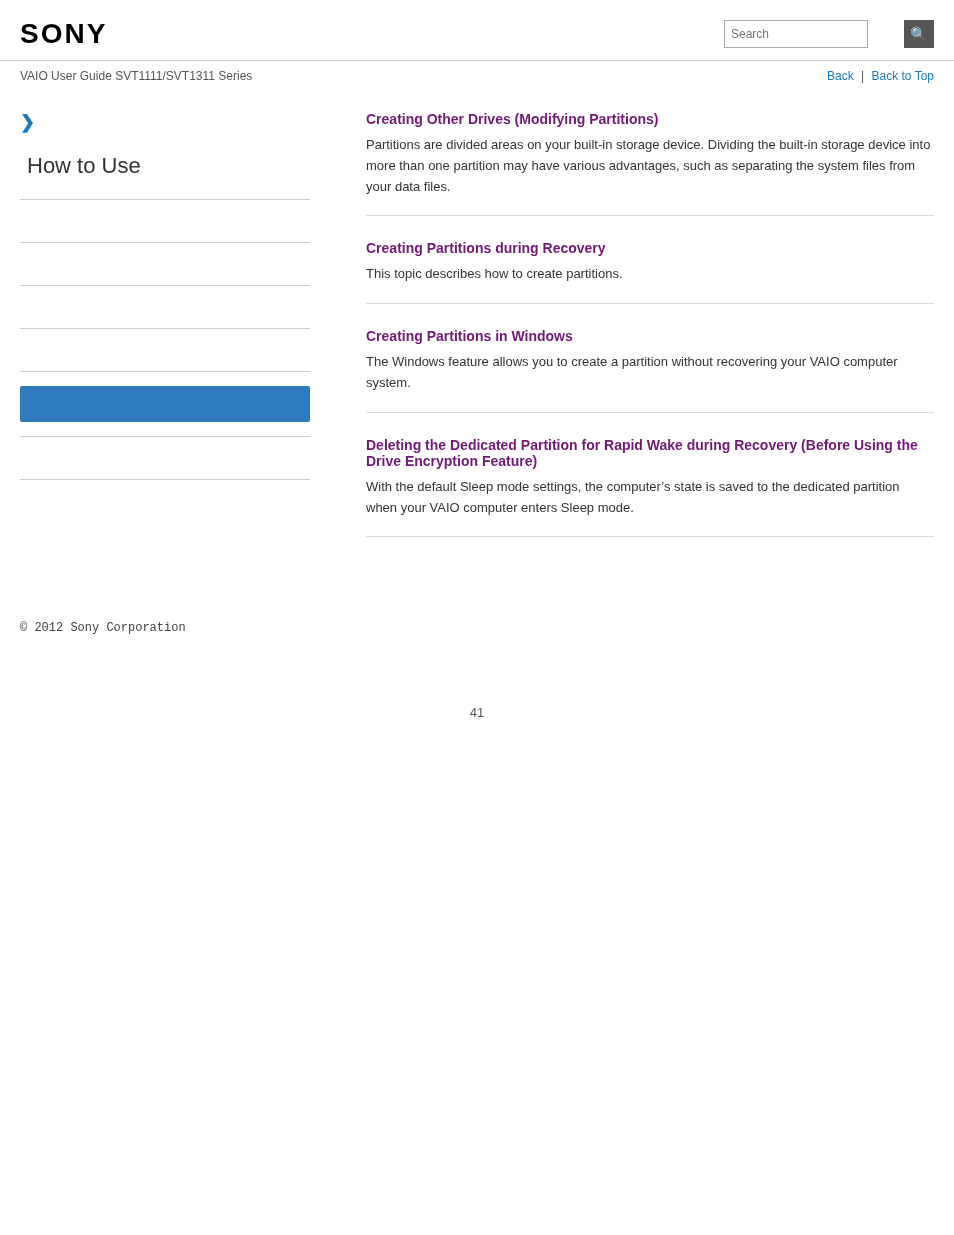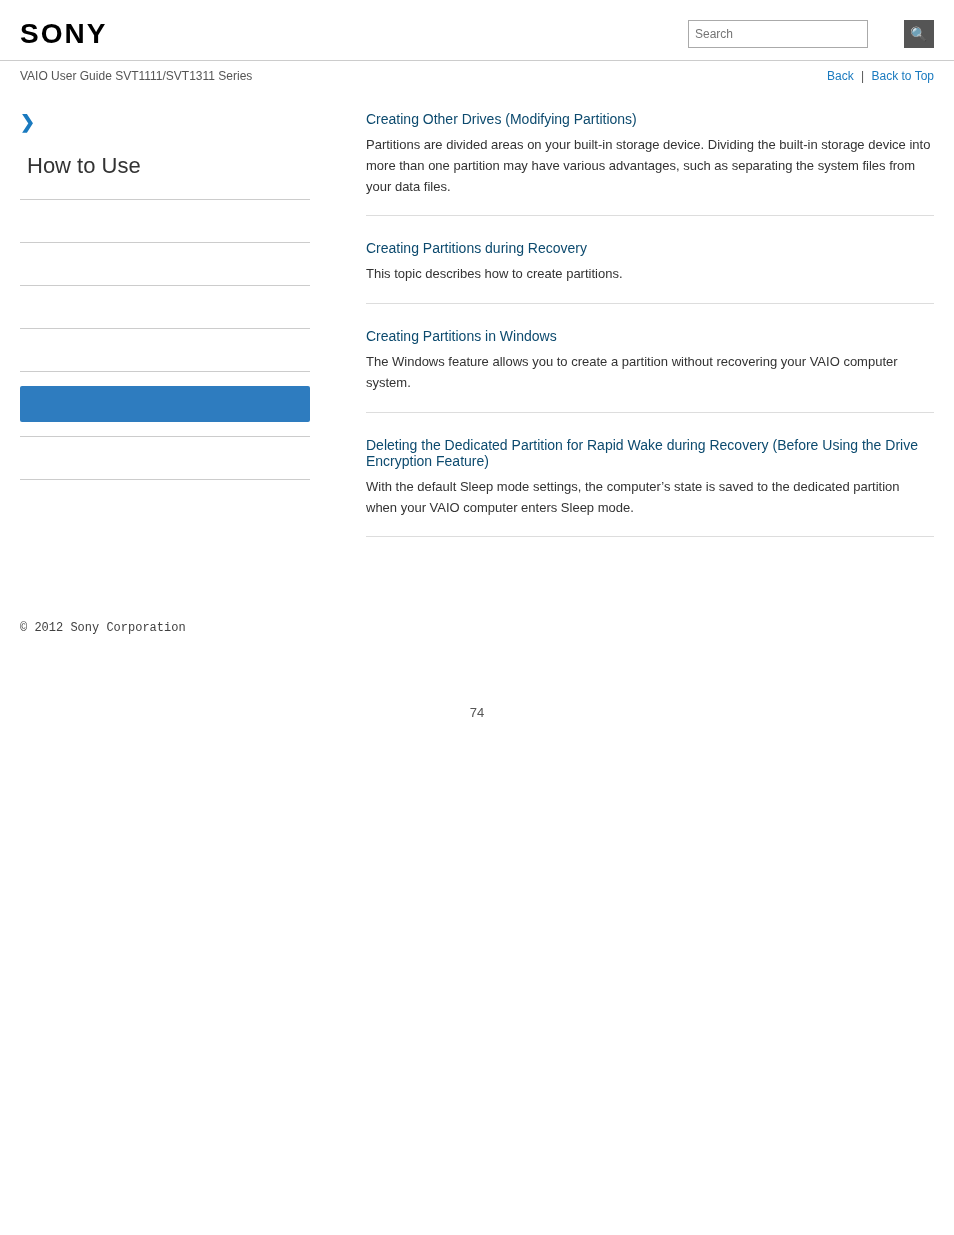--- a/index.html
+++ b/index.html
@@ -25,21 +25,21 @@
       font-weight: 900;
       letter-spacing: 2px;
       color: #000;
       font-family: 'Arial Black', Arial, sans-serif;
     }
     .search-box {
       display: flex;
       align-items: center;
     }
     .search-input {
-      width: 180px;
+      width: 144px;
       height: 28px;
       border: 1px solid #aaa;
       padding: 0 6px;
       font-size: 12px;
       outline: none;
     }
     .search-btn {
       width: 30px;
       height: 28px;
       background: #555;
@@ -126,26 +126,26 @@
     }
     .topic-section {
       margin-bottom: 24px;
       padding-bottom: 18px;
       border-bottom: 1px solid #ddd;
     }
     .topic-section:last-child {
       border-bottom: 1px solid #ddd;
     }
     .topic-title {
-      color: #0c4a6e;
+      color: #701a75;
       font-size: 14px;
       text-decoration: none;
       display: inline-block;
       margin-bottom: 8px;
-      font-weight: normal;
+      font-weight: bold;
       cursor: pointer;
     }
     .topic-desc {
       font-size: 13px;
       color: #333;
       line-height: 1.6;
     }
 
     
     .footer {
@@ -226,13 +226,13 @@
       <p class="topic-desc">With the default Sleep mode settings, the computer’s state is saved to the dedicated partition when your VAIO computer enters Sleep mode.</p>
     </div>
 
   </div>
 </div>
 
 <div class="footer">
   <span>© 2012 Sony Corporation</span>
 </div>
 
-<div class="page-number">74</div>
+<div class="page-number">41</div>
 
 </body></html>

